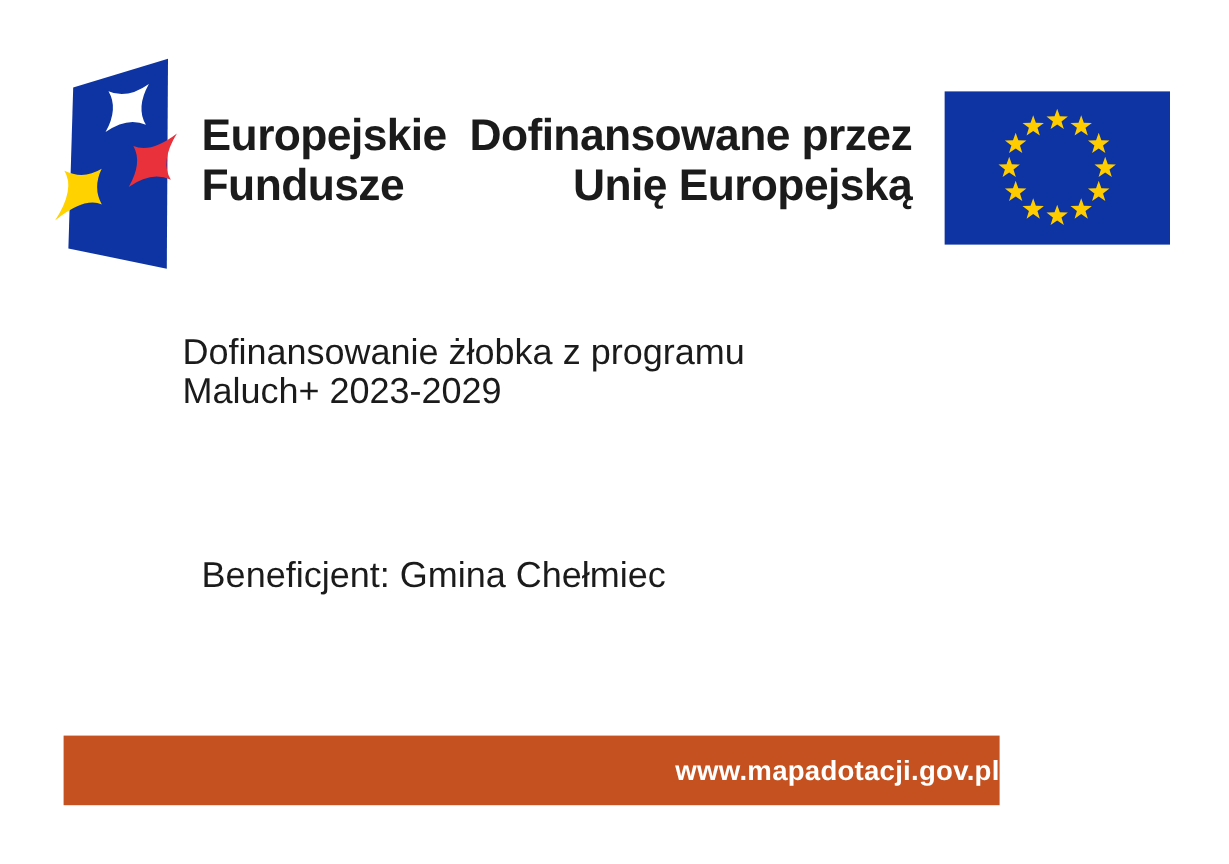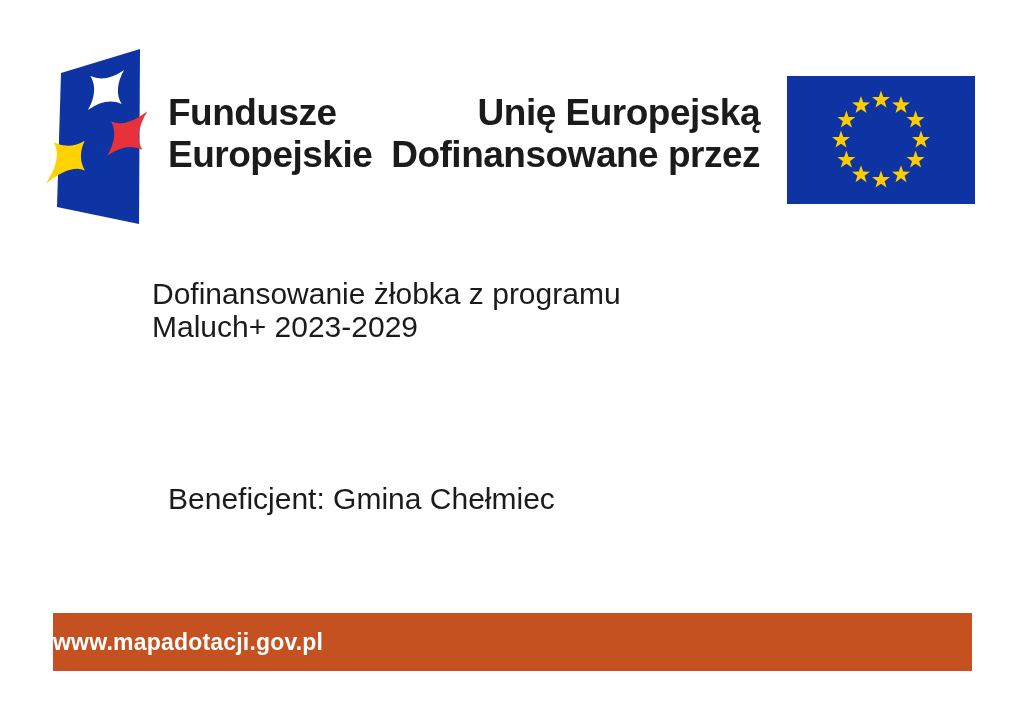--- a/index.html
+++ b/index.html
@@ -33,30 +33,30 @@
     position: absolute; left: 787px; top: 76px;
     width: 188px; height: 128px; display: block;
   }
 
   
   .program-block {
     position: absolute; left: 152px; top: 277px;
     font-size: 30px; line-height: 33px; color: #1b1b1b;
   }
   .beneficiary-line {
-    position: absolute; left: 168px; top: 482px;
+    position: absolute; left: 168px; top: 463px;
     font-size: 30px; line-height: 33px; color: #1b1b1b;
   }
 
   
   .footer-bar {
     position: absolute; left: 53px; top: 613px;
-    width: 919px; height: 58px;
+    width: 780px; height: 58px;
     background: #c4511f;
-    display: flex; align-items: center; justify-content: flex-start;
+    display: flex; align-items: center; justify-content: flex-end;
   }
   .footer-url {
     color: #ffffff; font-size: 23px; font-weight: bold;
     letter-spacing: 0.2px;
   }
 </style>
 </head>
 <body>
 
 <div class="poster">
@@ -72,27 +72,27 @@
     <g transform="translate(81,89) rotate(42)">
       <path d="M 0,-32 Q 5,-5 22,0 Q 5,5 0,28 Q -5,5 -20,0 Q -5,-5 0,-32 Z" fill="#e9313c"></path>
     </g>
 
     <g transform="translate(25,111) rotate(42)">
       <path d="M 0,-22 Q 5,-5 20,0 Q 5,5 0,36 Q -5,5 -22,0 Q -5,-5 0,-22 Z" fill="#ffd200"></path>
     </g>
   </svg>
 
   <div class="fe-wordmark">
+    <div>Europejskie</div>
     <div>Fundusze</div>
-    <div>Europejskie</div>
   </div>
 
   <div class="funded-block">
+    <div>Dofinansowane przez</div>
     <div>Unię Europejską</div>
-    <div>Dofinansowane przez</div>
   </div>
 
   <svg class="eu-flag" viewBox="0 0 188 128" aria-hidden="true">
     <defs>
       <path id="eu-star" d="M0,-9.4 L2.21,-3.04 L8.94,-2.9 L3.58,1.16 L5.53,7.6 L0,3.76 L-5.53,7.6 L-3.58,1.16 L-8.94,-2.9 L-2.21,-3.04 Z" fill="#ffcc00"></path>
     </defs>
     <rect x="0" y="0" width="188" height="128" fill="#0d34a2"></rect>
     <g>
       <use href="#eu-star" x="94" y="24"></use>
       <use href="#eu-star" x="114" y="29.4"></use>

